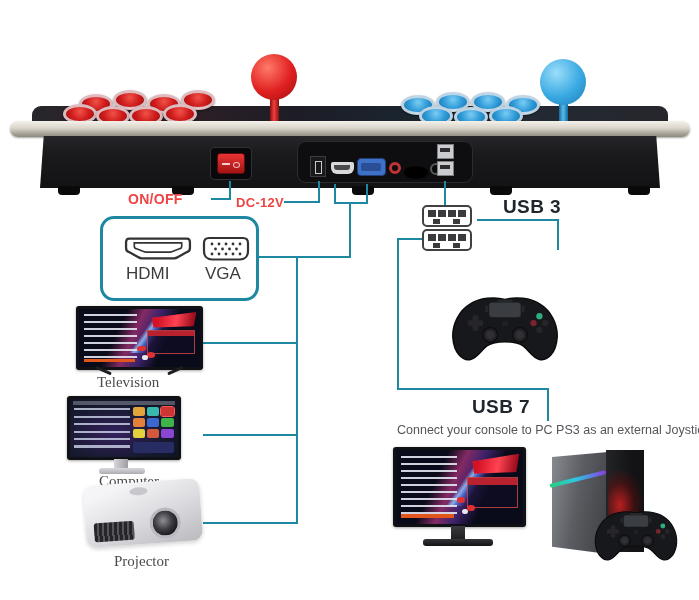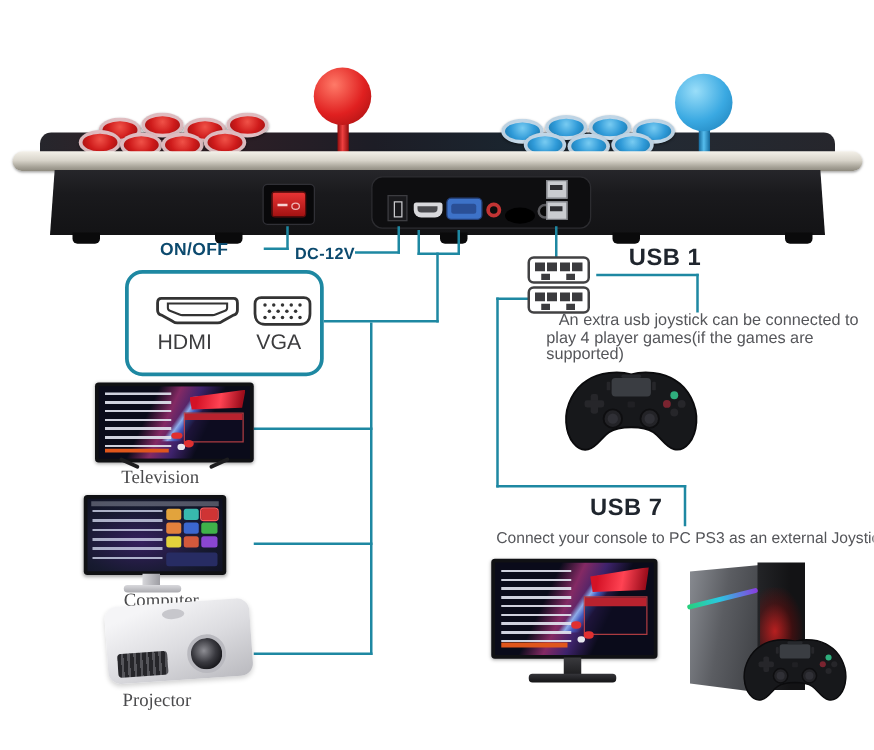--- a/index.html
+++ b/index.html
@@ -49,21 +49,21 @@
   .hdmiport::after{content:"";position:absolute;left:3px;top:3px;width:16px;height:5px;background:#4a4a4e;border-radius:0 0 3px 3px;}
   .vgaport{left:357px;top:158px;width:29px;height:18px;background:#3d72c8;border-radius:4px;border:1px solid #24407a;}
   .vgaport::after{content:"";position:absolute;left:3px;top:4px;width:20px;height:8px;background:#2a4f96;border-radius:2px;}
   .audiojack{left:389px;top:162px;width:12px;height:12px;border-radius:50%;background:#0c0c0c;border:3px solid #c23434;}
   .ovalport{left:404px;top:166px;width:24px;height:13px;border-radius:50%;background:#000;}
   .smjack{left:430px;top:163px;width:12px;height:12px;border-radius:50%;background:#0a0a0a;border:2px solid #5a5a5e;}
   .usbback{position:absolute;width:17px;height:15px;background:#caccd0;border:1px solid #7d7f84;}
   .usbback::after{content:"";position:absolute;left:2px;top:3px;width:10px;height:4px;background:#2e2e32;}
 
   
-  .blk{position:absolute;font-weight:700;color:#0c4a6e;font-size:14px;letter-spacing:.3px;}
+  .blk{position:absolute;font-weight:700;color:#ef4444;font-size:14px;letter-spacing:.3px;}
   .hdg{position:absolute;font-weight:700;color:var(--heading,#1f252d);font-size:19px;letter-spacing:.4px;}
   .desc{position:absolute;color:var(--body,#55565a);font-size:13px;line-height:1.05;}
   .devlbl{position:absolute;color:var(--devlbl,#4b4b4d);font-size:15px;font-family:Liberation Serif, serif;}
 
   
   .avbox{left:100px;top:216px;width:159px;height:85px;border:3px solid var(--line,#1e88a2);border-radius:14px;background:#fff;}
   .avlabel{position:absolute;color:#3c3c3e;font-size:17px;}
 
   
   .usbicon{position:absolute;width:50px;height:22px;background:#fff;border:2px solid #414143;border-radius:5px;}
@@ -230,22 +230,21 @@
       <div class="bar"></div>
       <div class="sq1"></div>
       <div class="sq2"></div>
     </div>
   <div class="usbicon" style="left:422px;top:229px;">
       <div class="bar"></div>
       <div class="sq1"></div>
       <div class="sq2"></div>
     </div>
 
-  <div class="hdg" style="left:503px;top:196px;">USB 1</div>
-  <div class="desc" style="left:437px;top:249px;width:254px;text-indent:10px;">An extra usb joystick can be connected to play 4 player games(if the games are supported)</div>
+  <div class="hdg" style="left:503px;top:196px;">USB 3</div>
 
   <svg class="abs" style="left:446px;top:290px;" width="118" height="78" viewBox="0 0 120 78">
     <defs>
       <g id="ctrl">
         <path d="M24,14 C34,7 50,6 60,9 C70,6 86,7 96,14 C106,20 114,34 113,48 C112,62 104,72 95,70 C88,68.5 84,60 78,56 C73,52.6 66,52 60,52 C54,52 47,52.6 42,56 C36,60 32,68.5 25,70 C16,72 8,62 7,48 C6,34 14,20 24,14 Z" fill="#17181b" stroke="#0b0b0d" stroke-width="1.5"></path>
         <rect x="44" y="12" width="32" height="15" rx="3" fill="#3a3d42"></rect>
         <rect x="52" y="9" width="16" height="3" rx="1.5" fill="#26282c"></rect>
         <rect x="27" y="25" width="6" height="16" rx="2" fill="#26262a"></rect>
         <rect x="22" y="30" width="16" height="6" rx="2" fill="#26262a"></rect>
         <circle cx="95" cy="26" r="3.2" fill="#2fae7d"></circle>
@@ -304,21 +303,21 @@
   </div>
   <div class="pc-neck" style="left:114px;top:459px;width:14px;height:11px;"></div>
   <div class="pc-base" style="left:99px;top:468px;width:46px;height:6px;"></div>
   <div class="devlbl" style="left:99px;top:473px;">Computer</div>
 
   <div class="abs proj-body">
     <div class="proj-top"></div>
     <div class="proj-grille"></div>
     <div class="proj-lens"></div>
   </div>
-  <div class="devlbl" style="left:98px;top:553px;">Projector</div>
+  <div class="devlbl" style="left:114px;top:553px;">Projector</div>
 
   <div class="bezel" style="left:393px;top:447px;width:133px;height:80px;">
     <div class="scr-pandora" style="left:3px;top:3px;width:127px;height:74px;">
       <div class="sp-streak"></div>
         <div class="sp-swoosh"></div>
         <div class="sp-rows"></div>
       <div class="sp-hl"></div>
         <div class="sp-logo"></div>
         <div class="sp-panel"></div>
       <div class="sp-dot" style="left:48%;top:63%;width:6%;height:9%;background:#e03030;"></div>

